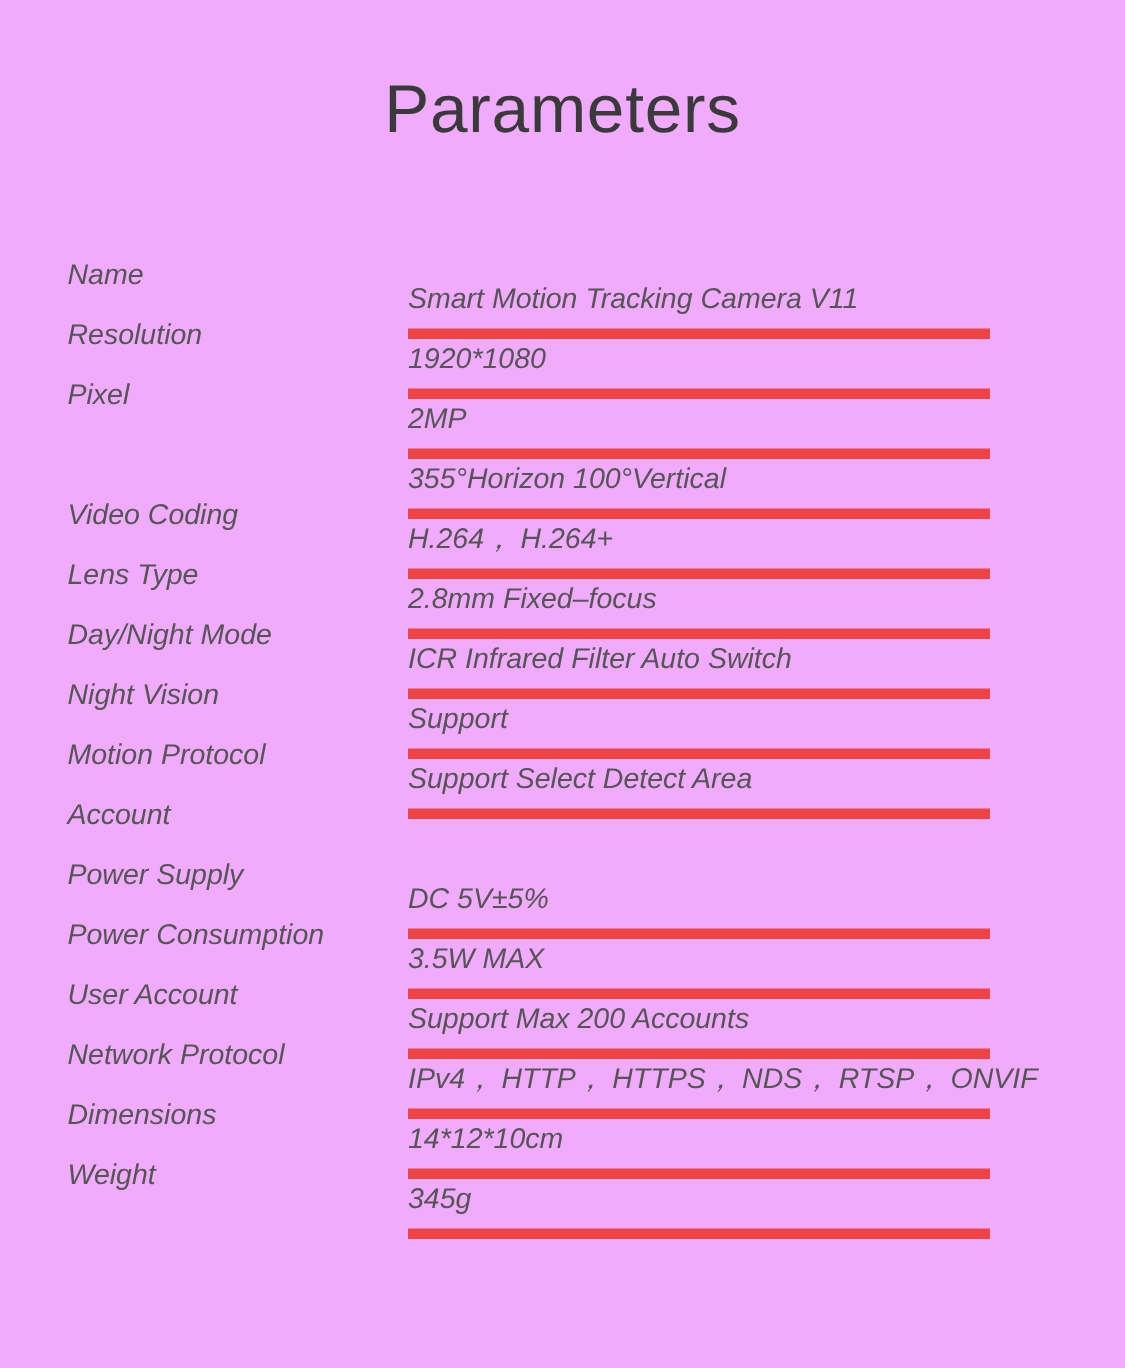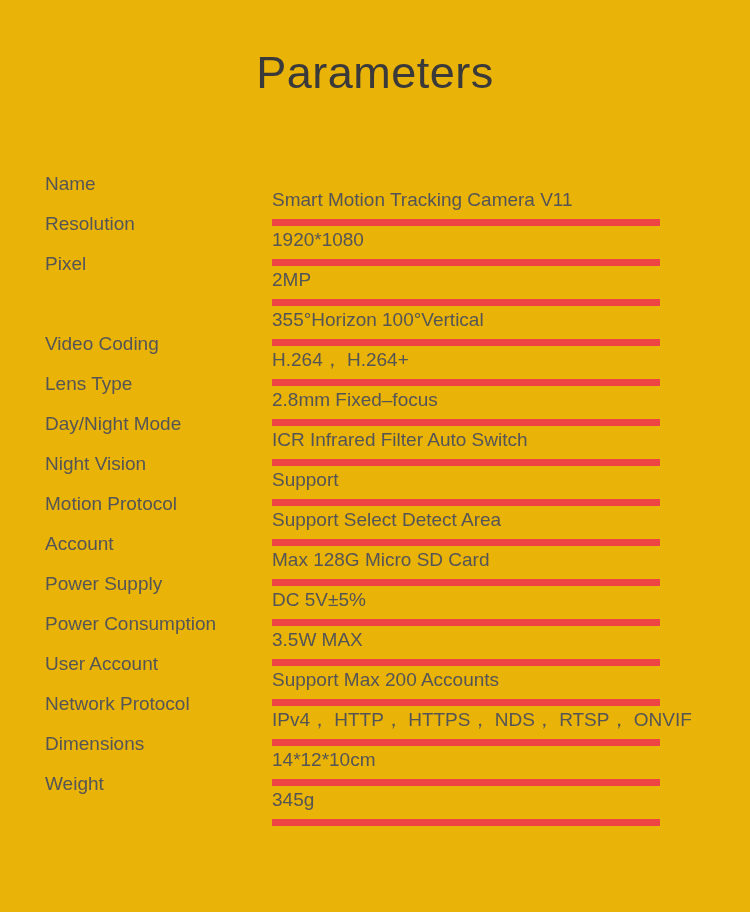--- a/index.html
+++ b/index.html
@@ -10,21 +10,21 @@
     width: 750px;
     height: 912px;
     background: #f6f6f6;
     font-family: "Liberation Sans", sans-serif;
     overflow: hidden;
   }
   .page {
     position: relative;
     width: 750px;
     height: 912px;
-    background: #eab308;
+    background: #f0abfc;
     box-sizing: border-box;
   }
   .page-title {
     position: absolute;
     top: 48px;
     left: 0;
     width: 750px;
     text-align: center;
     font-size: 45px;
     font-weight: 300;
@@ -37,20 +37,21 @@
     position: absolute;
     top: 170px;
     left: 0;
     width: 750px;
   }
   .spec-row {
     position: relative;
     height: 40px;
     display: flex;
     align-items: flex-start;
+    font-style: italic;
   }
   .spec-label {
     position: absolute;
     left: 45px;
     top: 0;
     width: 225px;
     font-size: 19px;
     font-weight: 300;
     color: #555555;
     line-height: 28px;
@@ -134,23 +135,20 @@
         </div>
       </div>
       <div class="spec-row">
         <div class="spec-label">Motion Protocol</div>
         <div class="spec-value-wrap">
           <div class="spec-value">Support Select Detect Area</div>
         </div>
       </div>
       <div class="spec-row">
         <div class="spec-label">Account</div>
-        <div class="spec-value-wrap">
-          <div class="spec-value">Max 128G Micro SD Card</div>
-        </div>
       </div>
       <div class="spec-row">
         <div class="spec-label">Power Supply</div>
         <div class="spec-value-wrap">
           <div class="spec-value">DC 5V±5%</div>
         </div>
       </div>
       <div class="spec-row">
         <div class="spec-label">Power Consumption</div>
         <div class="spec-value-wrap">

